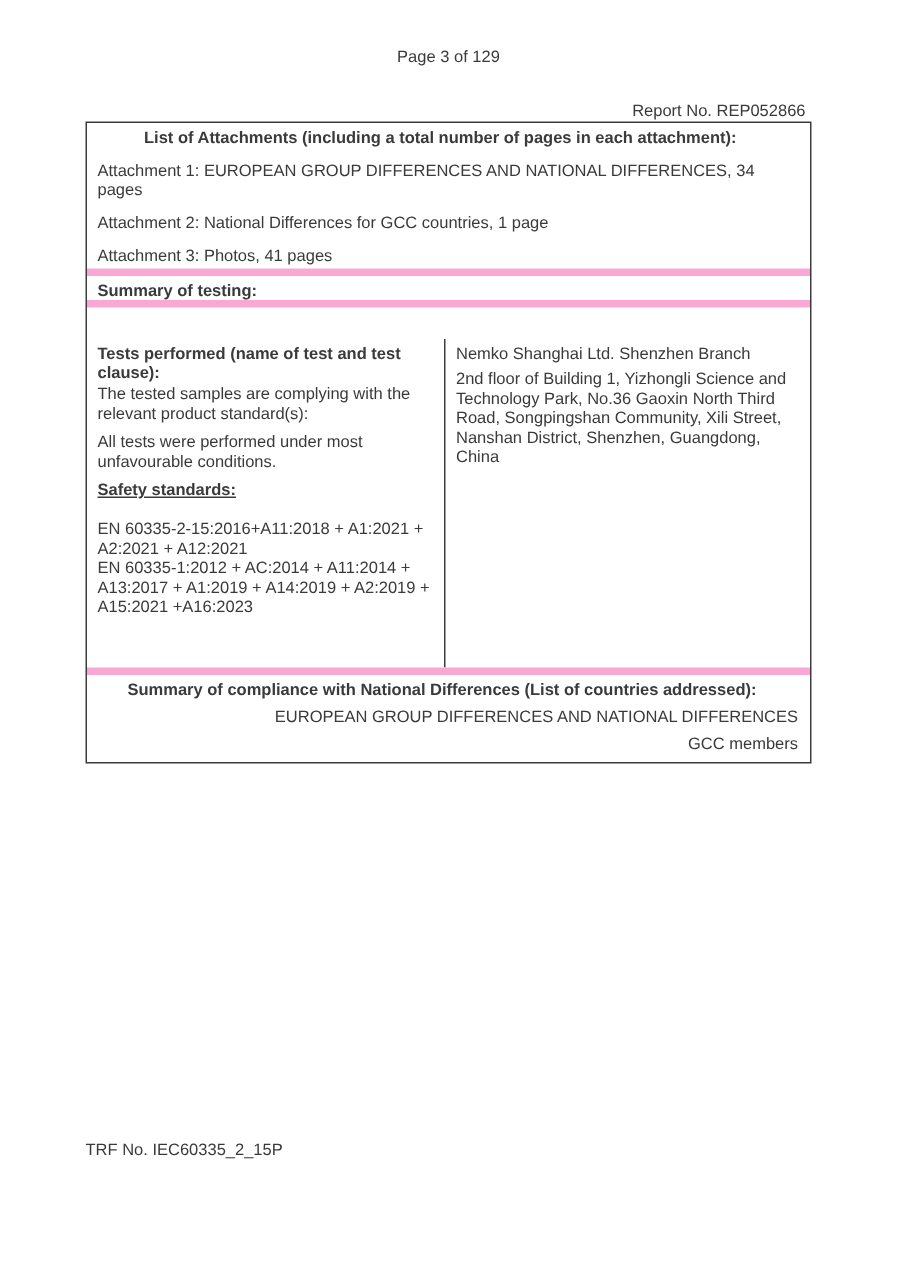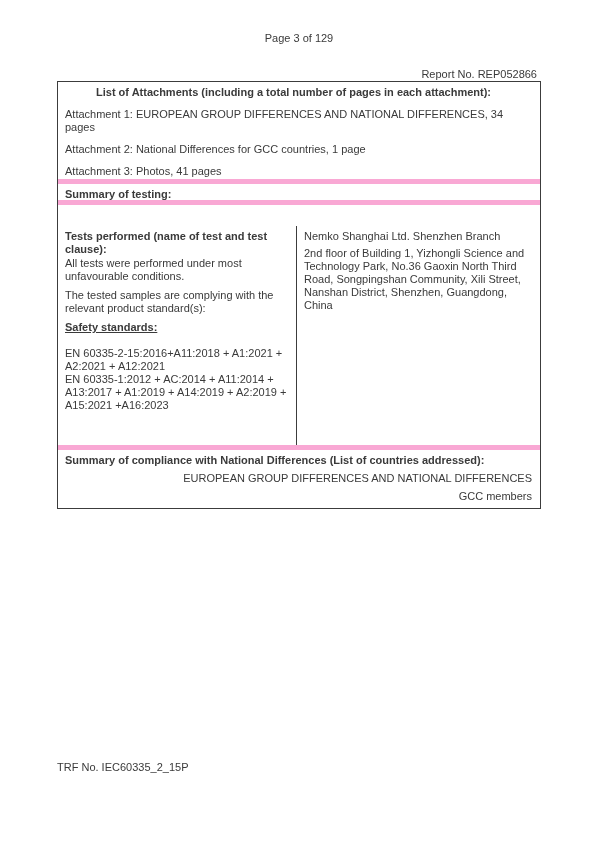--- a/index.html
+++ b/index.html
@@ -65,21 +65,21 @@
   p { margin: 0; line-height: 13px; }
   .bold { font-weight: bold; }
   .underline { text-decoration: underline; }
   .prelines { white-space: pre-line; }
   .attachment-title { margin-bottom: 9px; padding-left: 31px; }
   .attachment-item { margin-bottom: 9px; }
   .para { margin-bottom: 6px; }
   .para-tight { margin-bottom: 1px; }
   .block-gap { margin-top: 13px; }
   .loc-line1 { margin-bottom: 4px; }
-  .compliance-title { margin-bottom: 5px; }
+  .compliance-title { margin-bottom: 5px; margin-left: 20px; }
   .compliance-line { margin-bottom: 5px; text-align: right; }
   .page-footer {
     position: absolute;
     left: 57px;
     top: 761px;
   }
 </style>
 </head>
 <body>
 
@@ -100,22 +100,22 @@
     </div>
 
     <div class="row row-summary-header">
       <p class="bold">Summary of testing:</p>
     </div>
 
     <div class="row row-two-col">
 
       <div class="col col-left">
         <p class="bold para-tight">Tests performed (name of test and test clause):</p>
+        <p class="para">The tested samples are complying with the relevant product standard(s):</p>
         <p class="para">All tests were performed under most unfavourable conditions.</p>
-        <p class="para">The tested samples are complying with the relevant product standard(s):</p>
         <p class="bold underline para-tight">Safety standards:</p>
         <p class="prelines block-gap">EN 60335-2-15:2016+A11:2018 + A1:2021 +
 A2:2021 + A12:2021
 EN 60335-1:2012 + AC:2014 + A11:2014 +
 A13:2017 + A1:2019 + A14:2019 + A2:2019 +
 A15:2021 +A16:2023</p>
 
       </div>
 
       <div class="col col-right">

